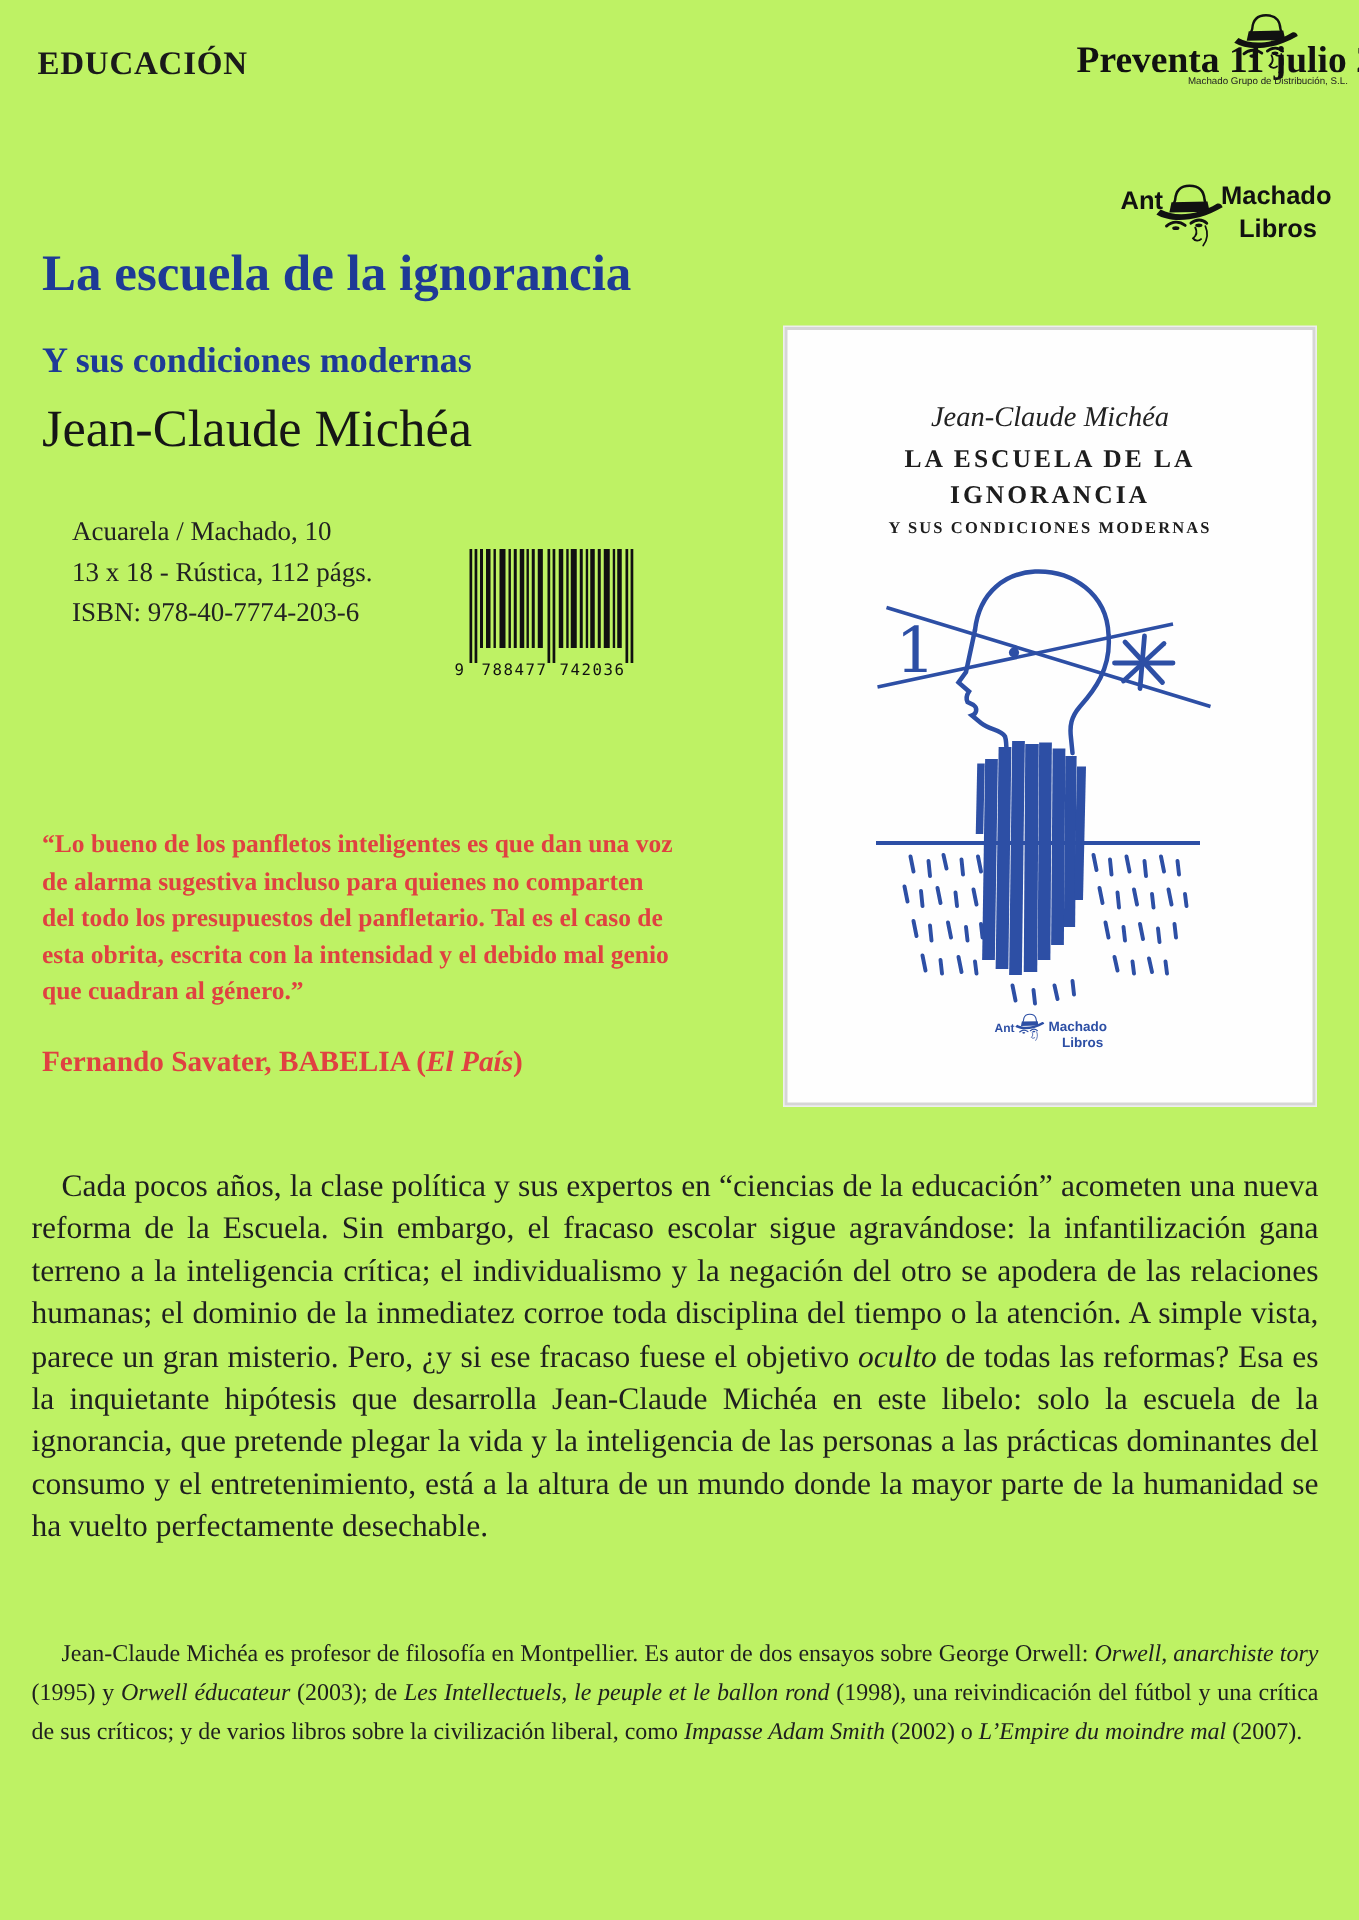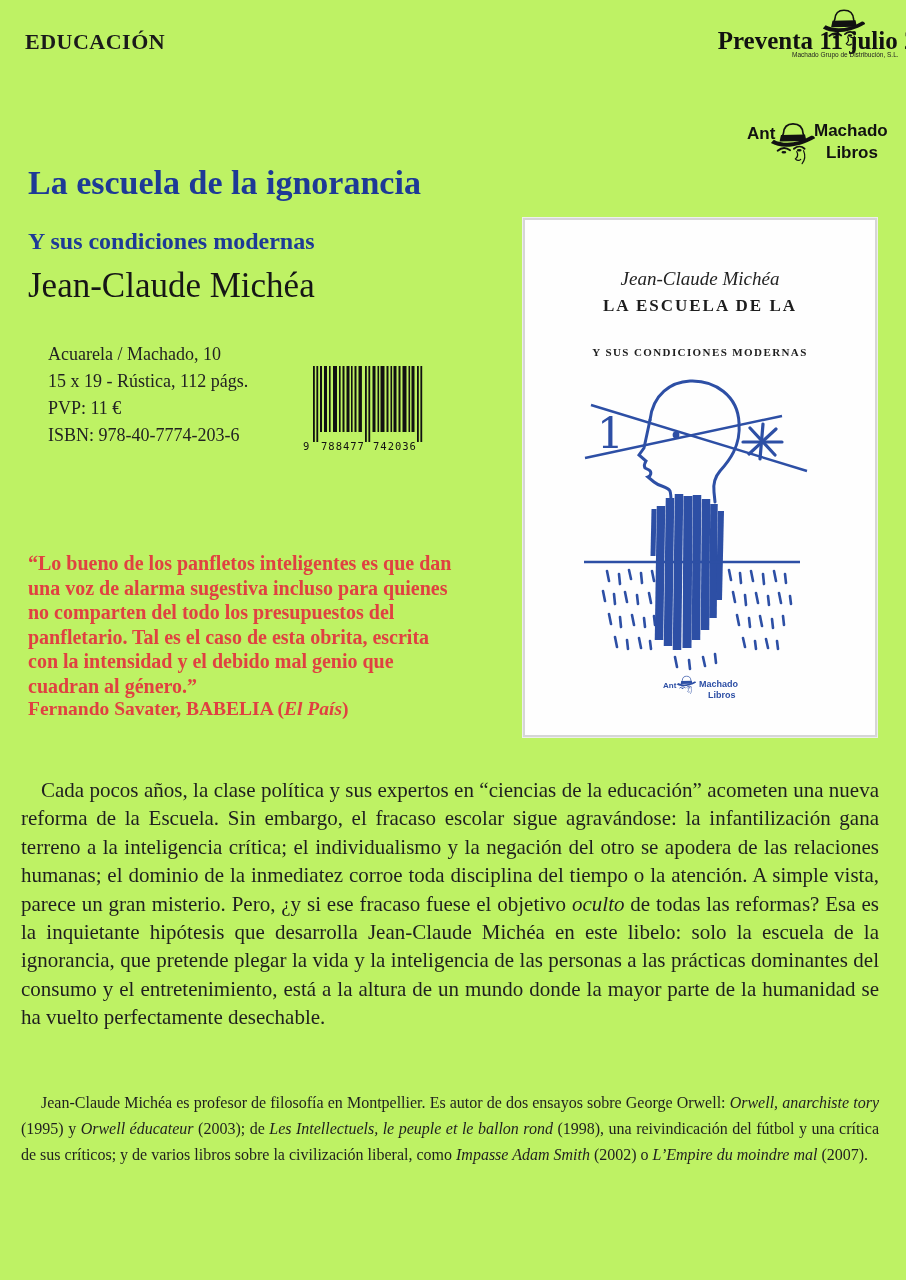--- a/index.html
+++ b/index.html
@@ -28,21 +28,21 @@
   .title{left:28px;top:164px;font-size:34px;font-weight:bold;color:var(--blue);}
   .subtitle{left:28px;top:228px;font-size:24px;font-weight:bold;color:var(--blue);}
   .author{left:28px;top:266px;font-size:35px;color:#161616;}
   
   .details{left:28px;top:341px;font-size:18px;line-height:27px;color:#222;margin-left:20px;}
   .details div{white-space:nowrap;}
   
   .barcode{left:303px;top:366px;}
   .barcode text{font-family:"DejaVu Sans Mono",monospace;font-size:10.5px;letter-spacing:1px;fill:#111;}
   
-  .quote{left:28px;top:551px;width:424px;font-size:20px;font-weight:bold;line-height:24.6px;color:var(--red);text-align:left;}
+  .quote{left:28px;top:551px;width:424px;font-size:17px;font-weight:bold;line-height:24.6px;color:var(--red);text-align:left;}
   .attribution{left:28px;top:698px;width:415px;text-align:left;font-size:19.5px;font-weight:bold;color:var(--red);}
   
   .cover{left:523px;top:218px;width:350px;height:515px;background:#fefefe;border:2px solid #d6d6d6;box-shadow:0 0 0 1px #eee;}
   .cover-author{left:0;right:0;top:48px;text-align:center;font-style:italic;font-size:19px;color:#222;}
   .cover-title{left:0;right:0;top:74px;text-align:center;font-size:17px;font-weight:bold;letter-spacing:2px;line-height:24px;color:#1d1d1d;}
   .cover-subtitle{left:0;right:0;top:126px;text-align:center;font-size:11px;font-weight:bold;letter-spacing:1.4px;color:#1d1d1d;}
   .cover-drawing{left:32px;top:158px;}
   .cover-logo{left:138px;top:454px;width:95px;height:32px;color:var(--cover-blue);}
   .cover-logo span{position:absolute;font-family:"Liberation Sans",sans-serif;font-weight:600;color:var(--cover-blue);}
   .cl-ant{left:0;top:7px;font-size:8px;}
@@ -90,22 +90,21 @@
     <span class="pub-machado">Machado</span>
     <span class="pub-libros">Libros</span>
   </div>
 
   <div class="abs title">La escuela de la ignorancia</div>
   <div class="abs subtitle">Y sus condiciones modernas</div>
   <div class="abs author">Jean-Claude Michéa</div>
 
   <div class="abs details">
     <div>Acuarela / Machado, 10</div>
-    <div>15 x 19 - Rústica, 112 págs.</div>
-    <div>PVP: 11 €</div>
+    <div>13 x 18 - Rústica, 112 págs.</div>
     <div>ISBN: 978-40-7774-203-6</div>
   </div>
 
   <div class="abs barcode">
     <svg width="122" height="90" viewBox="0 0 122 90">
       <g fill="#111">
         <rect x="10" y="0" width="1.8" height="76"></rect>
           <rect x="13.4" y="0" width="1.8" height="76"></rect>
         <rect x="17" y="0" width="2" height="66"></rect>
           <rect x="21" y="0" width="3" height="66"></rect>
@@ -140,20 +139,21 @@
     </svg>
   </div>
 
   <div class="abs quote">“Lo bueno de los panfletos inteligentes es que dan una voz de alarma sugestiva incluso para quienes no comparten del todo los presupuestos del panfletario. Tal es el caso de esta obrita, escrita con la intensidad y el debido mal genio que cuadran al género.”</div>
   <div class="abs attribution"><span>Fernando Savater, BABELIA (</span><span style="font-style: italic;">El País</span><span>)</span></div>
 
   <div class="abs cover">
     <div class="abs cover-author">Jean-Claude Michéa</div>
     <div class="abs cover-title">
       <div>LA ESCUELA DE LA</div>
+      <div>IGNORANCIA</div>
     </div>
     <div class="abs cover-subtitle">Y SUS CONDICIONES MODERNAS</div>
 
     <svg class="abs cover-drawing" width="290" height="300" viewBox="0 0 290 300">
       <g stroke="#2d4fa5" fill="none">
 
         <line x1="34" y1="27" x2="250" y2="93" stroke-width="2.4"></line>
         <line x1="28" y1="80" x2="225" y2="38" stroke-width="2.4"></line>
         <circle cx="119" cy="57" r="3.4" fill="#2d4fa5" stroke="none"></circle>
 

